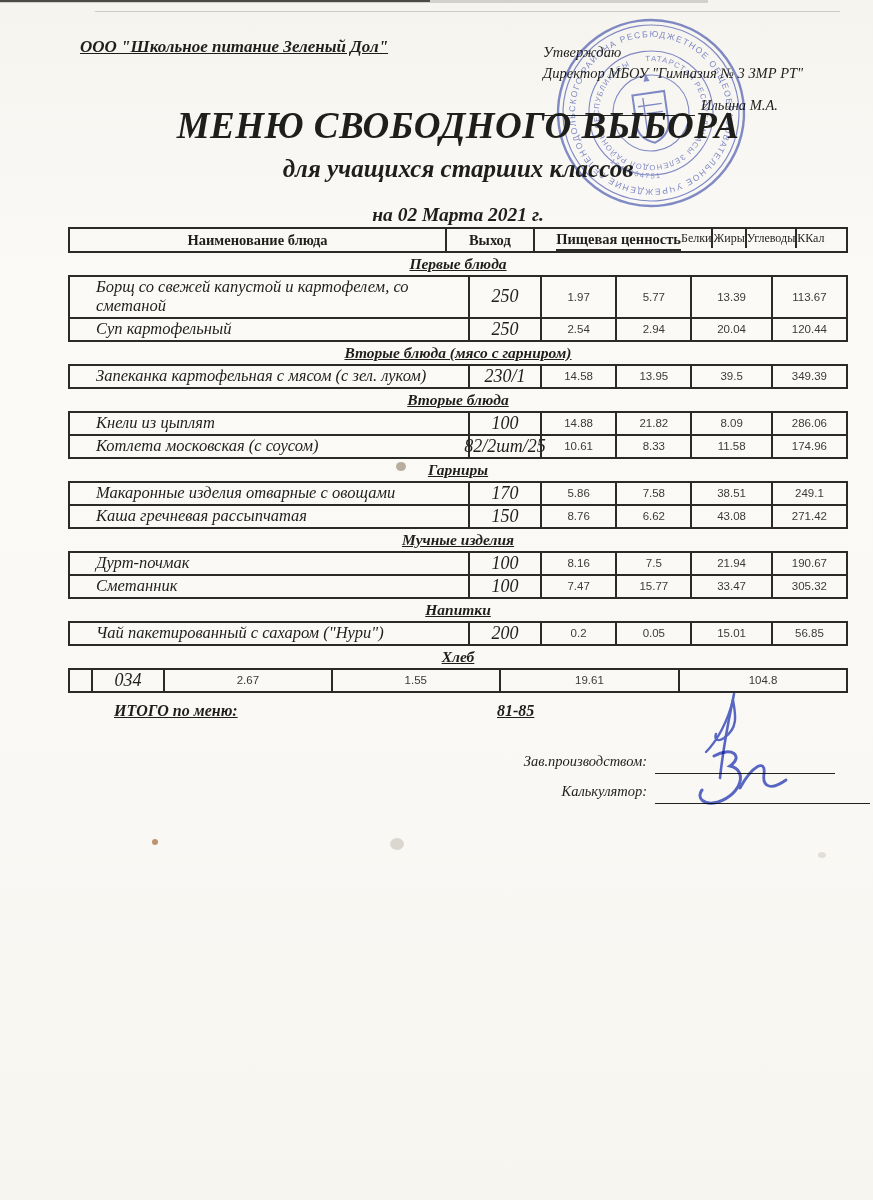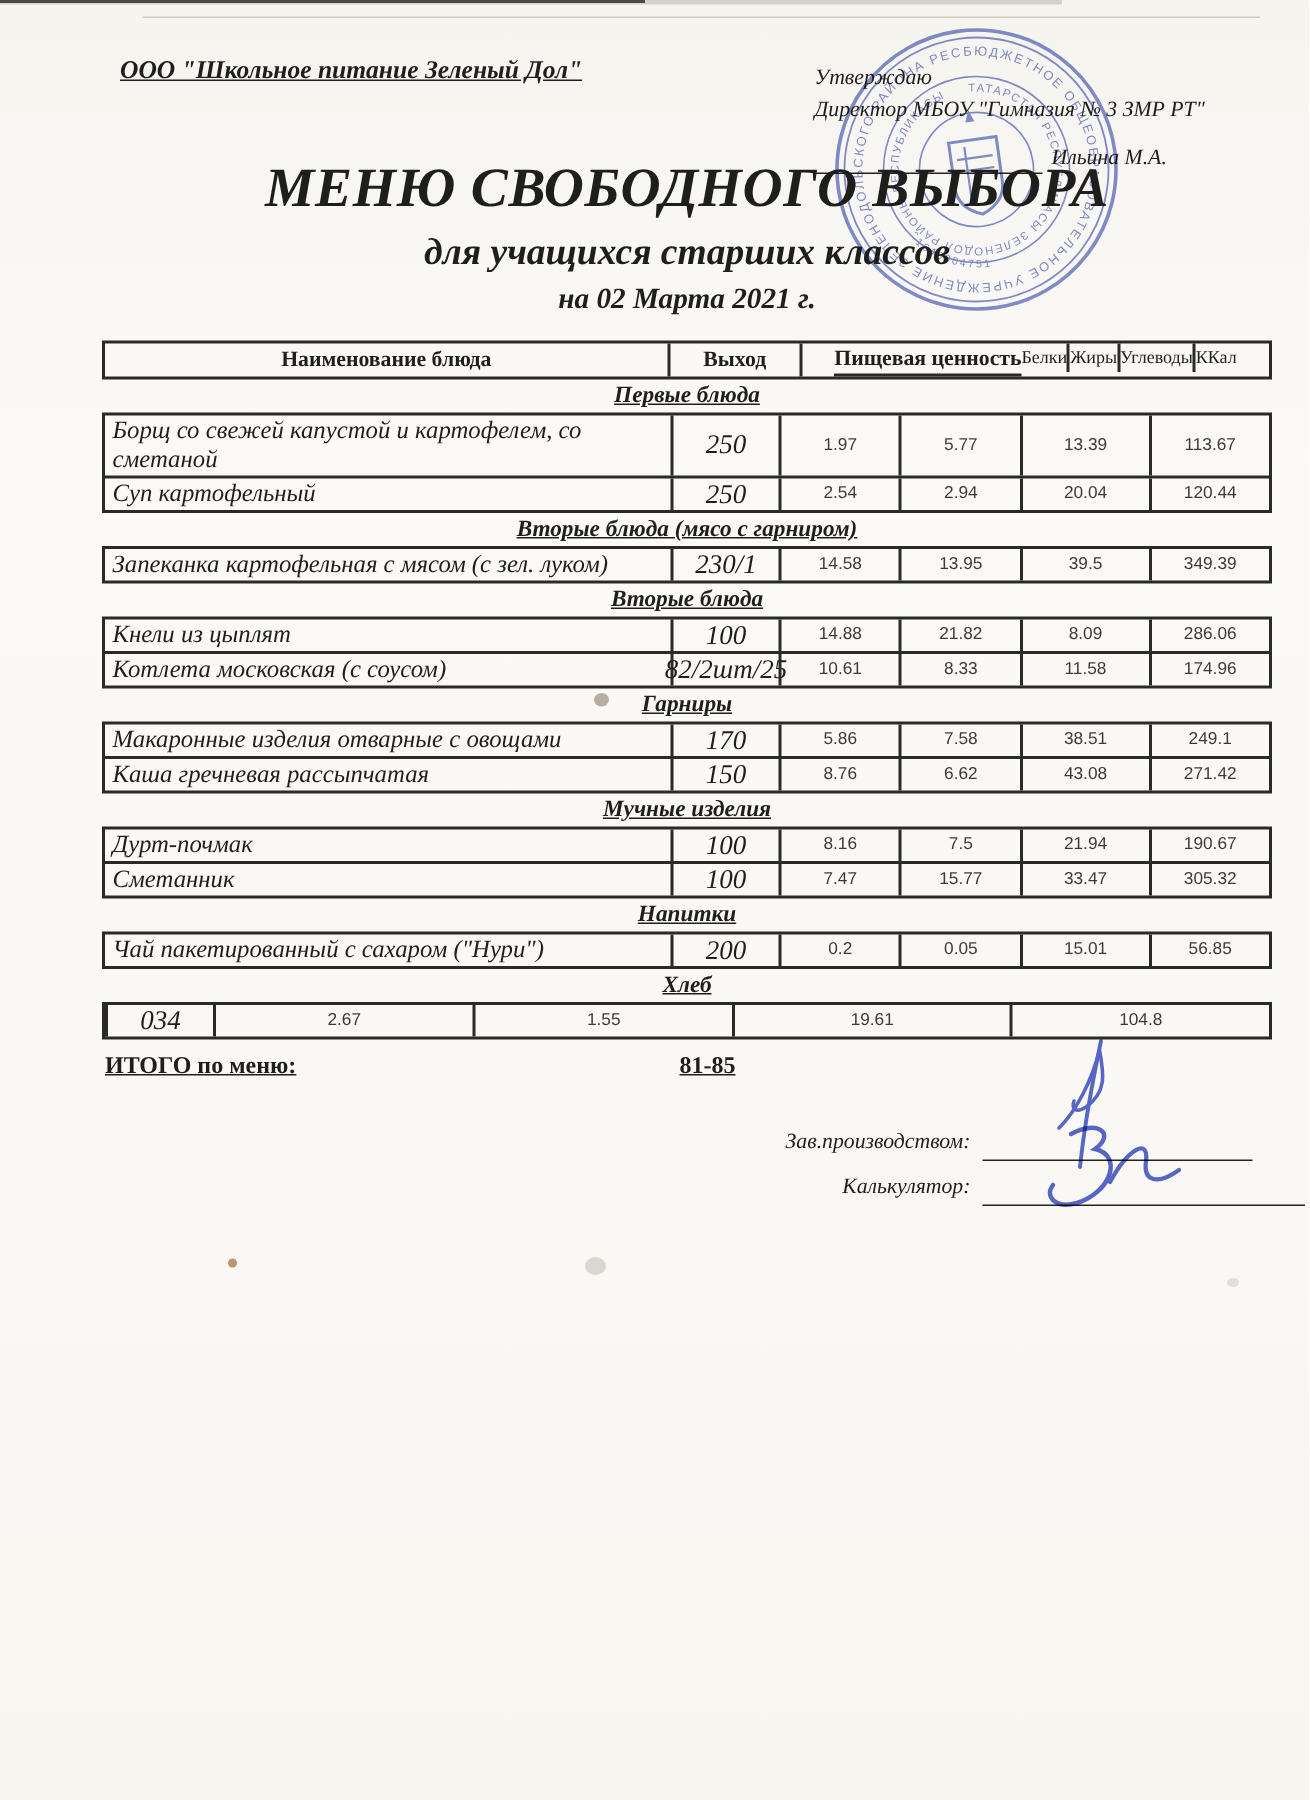--- a/index.html
+++ b/index.html
@@ -20,47 +20,47 @@
   
   .company{position:absolute;left:80px;top:37px;font-size:17px;font-weight:bold;font-style:italic;text-decoration:underline;}
   .approval{position:absolute;left:543px;top:42px;font-size:14.5px;font-style:italic;line-height:1.42;}
   .approval .row3{display:flex;align-items:flex-end;margin-top:12px;}
   .sig-underline{width:152px;height:15px;border-bottom:1.4px solid #22221f;}
   .approval .director-name{margin-left:6px;}
   
   .title-wrap{position:absolute;left:68px;top:0;width:780px;text-align:center;}
   .main-title{position:absolute;left:0;top:104px;width:100%;font-size:37px;font-weight:bold;font-style:italic;letter-spacing:.5px;}
   .sub-title{position:absolute;left:0;top:155px;width:100%;font-size:25px;font-weight:bold;font-style:italic;}
-  .date-line{position:absolute;left:0;top:189px;width:100%;font-size:19.5px;font-weight:bold;font-style:italic;}
+  .date-line{position:absolute;left:0;top:204px;width:100%;font-size:19.5px;font-weight:bold;font-style:italic;}
   
   .stamp{position:absolute;left:551px;top:13px;width:200px;height:200px;opacity:.66;mix-blend-mode:multiply;color:#4353b5;transform:rotate(-8deg);}
   .stamp text{fill:#4353b5;font-family:"Liberation Sans",sans-serif;}
   
   .tbl{position:absolute;left:68px;top:227px;width:780px;}
   .thead{display:flex;border:2px solid #2a2a27;background:transparent;}
   .th{display:flex;align-items:center;justify-content:center;font-weight:bold;font-size:14.5px;box-sizing:border-box;}
   .th.name{width:377px;}
   .th.out{width:88px;border-left:2px solid #2a2a27;}
   .th.nut{width:315px;border-left:2px solid #2a2a27;align-items:stretch;padding:0;}
   .nut-title{height:20px;line-height:20px;text-align:center;border-bottom:2px solid #2a2a27;font-weight:bold;font-size:14.5px;}
   .nut-cols{display:flex;height:19px;font-weight:normal;font-size:12px;}
   .nc{flex:1;display:flex;align-items:center;justify-content:center;box-sizing:border-box;}
   .nc+.nc{border-left:2px solid #2a2a27;}
   .nc.carbs{flex:1.07;}
   .section{ text-align:center;font-size:15.5px;font-weight:bold;font-style:italic;text-decoration:underline;height:20px;line-height:20px;margin:1px 0;}
   .block{border:2px solid #2a2a27;}
-  .row{display:flex;min-height:20px;}
+  .row{display:flex;min-height:20px;padding-left:21px;}
   .row+.row{border-top:2px solid #2a2a27;}
   .c{box-sizing:border-box;display:flex;align-items:center;}
   .c.name{width:377px;font-style:italic;font-size:16.5px;padding:1px 34px 1px 5px;line-height:1.15;}
   .c.out{width:72px;border-left:2px solid #2a2a27;justify-content:center;font-style:italic;font-size:18px;}
   .c.n{flex:1;border-left:2px solid #2a2a27;justify-content:center;font-family:"Liberation Sans","DejaVu Sans",sans-serif;font-size:11.5px;color:#3a3a38;}
   .c.n.carbs{flex:1.07;}
   
-  .totals{position:relative;margin-top:9px;height:22px;font-size:16px;font-weight:bold;}
+  .totals{position:relative;margin-top:9px;height:22px;font-size:16px;font-weight:bold;font-style:italic;margin-left:44px;}
   .totals .tl{position:absolute;left:2px;text-decoration:underline;}
   .totals .tv{position:absolute;left:385px;text-decoration:underline;}
   
   .signrow{position:absolute;font-size:14.5px;font-style:italic;}
   .sline{position:absolute;height:1px;background:#22221f;}
   .ink{position:absolute;mix-blend-mode:multiply;opacity:.85;}
   .ink path{stroke:#3b4ec2;fill:none;stroke-linecap:round;}
 </style>
 </head>
 <body>

